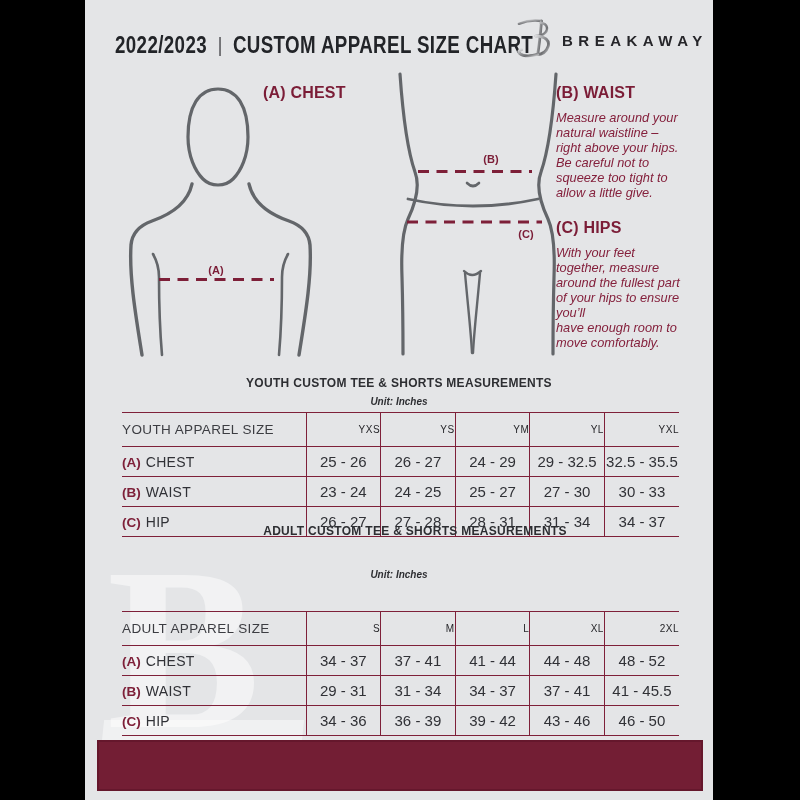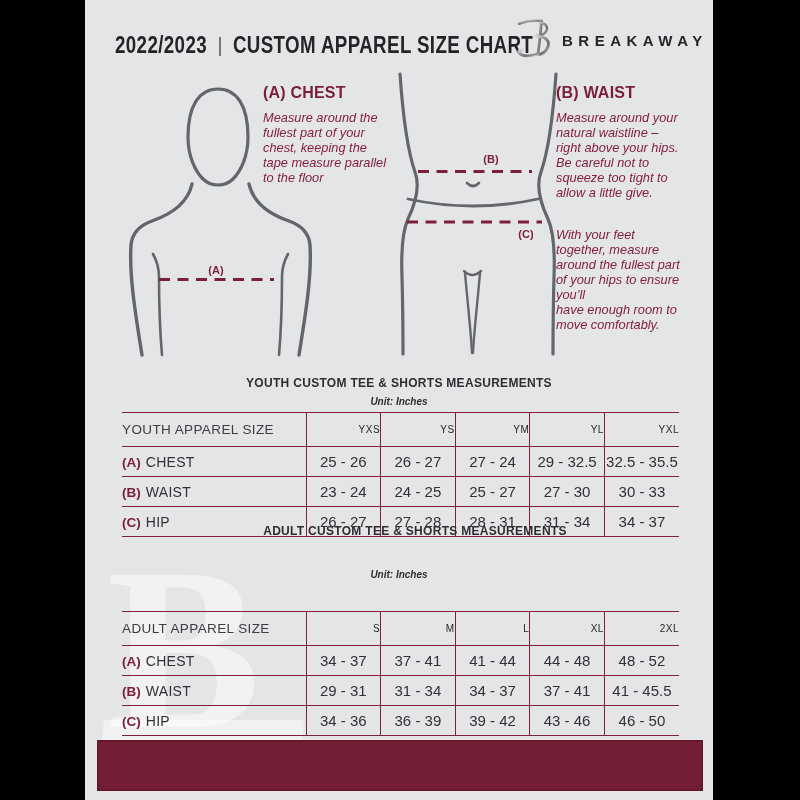--- a/index.html
+++ b/index.html
@@ -154,36 +154,32 @@
       <path class="outline" stroke-width="2.4" d="M 72,201 C 75,235 78,260 79,281"></path>
       <path class="outline" stroke-width="2.4" d="M 87,201 C 84,235 81,260 80,281"></path>
       <path class="dash" d="M 25,99.5 H 139"></path>
       <path class="dash" d="M 14,150 H 149"></path>
       <text class="fig-label" x="98" y="91" text-anchor="middle">(B)</text>
       <text class="fig-label" x="133" y="166" text-anchor="middle">(C)</text>
     </svg>
 
     <div class="guide-sec sec-a">
       <div class="guide-heading">(A) CHEST</div>
-      <div class="guide-desc">Measure around the
-fullest part of your
-chest, keeping the
-tape measure parallel
-to the floor</div>
     </div>
     <div class="guide-sec sec-b">
       <div class="guide-heading">(B) WAIST</div>
       <div class="guide-desc">Measure around your
 natural waistline –
 right above your hips.
 Be careful not to
 squeeze too tight to
 allow a little give.</div>
     </div>
     <div class="guide-sec sec-c">
+      <div class="guide-heading">(C) HIPS</div>
       <div class="guide-desc">With your feet
 together, measure
 around the fullest part
 of your hips to ensure
 you’ll
 have enough room to
 move comfortably.</div>
     </div>
 
     <div class="tbl-title youth-title">YOUTH CUSTOM TEE &amp; SHORTS MEASUREMENTS</div>
@@ -206,21 +202,21 @@
           <th class="th-size">YM</th>
           <th class="th-size">YL</th>
           <th class="th-size">YXL</th>
         </tr>
       </thead>
       <tbody>
         <tr>
           <td class="td-label"><span class="key">(A)</span><span class="lbl">CHEST</span></td>
           <td class="td-val">25 - 26</td>
           <td class="td-val">26 - 27</td>
-          <td class="td-val">27 - 24</td>
+          <td class="td-val">24 - 29</td>
           <td class="td-val">29 - 32.5</td>
           <td class="td-val">32.5 - 35.5</td>
         </tr>
         <tr>
           <td class="td-label"><span class="key">(B)</span><span class="lbl">WAIST</span></td>
           <td class="td-val">23 - 24</td>
           <td class="td-val">24 - 25</td>
           <td class="td-val">25 - 27</td>
           <td class="td-val">27 - 30</td>
           <td class="td-val">30 - 33</td>

